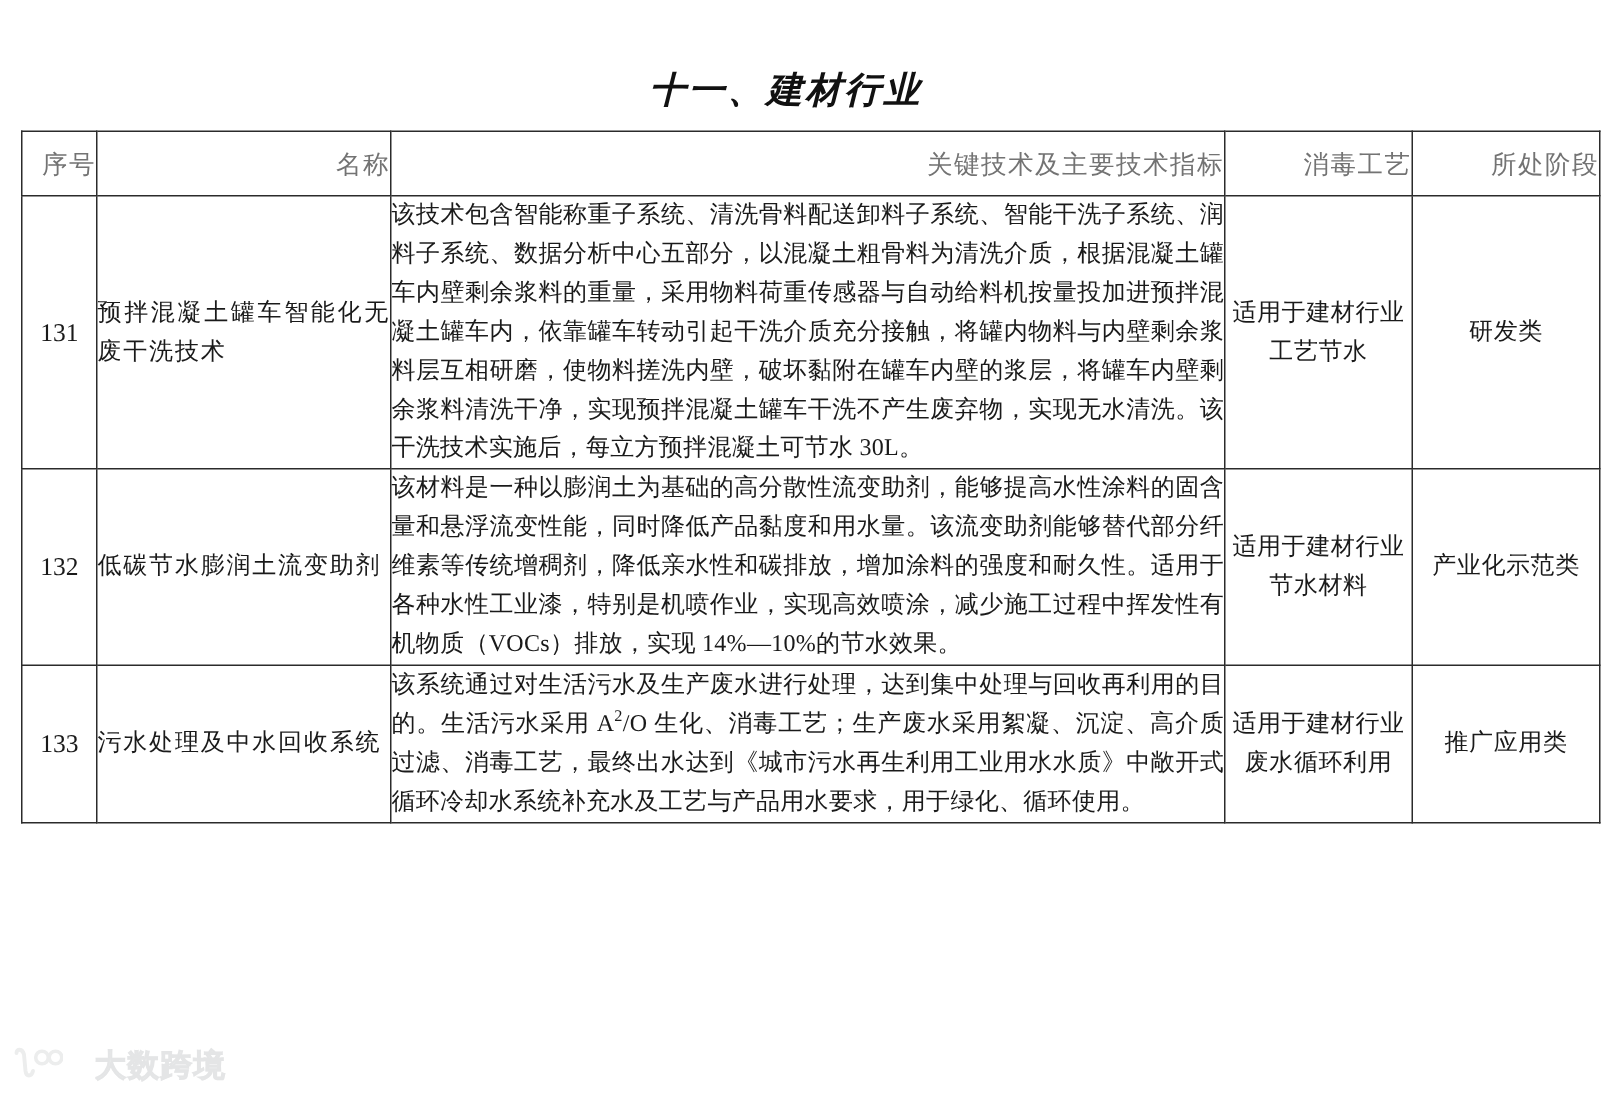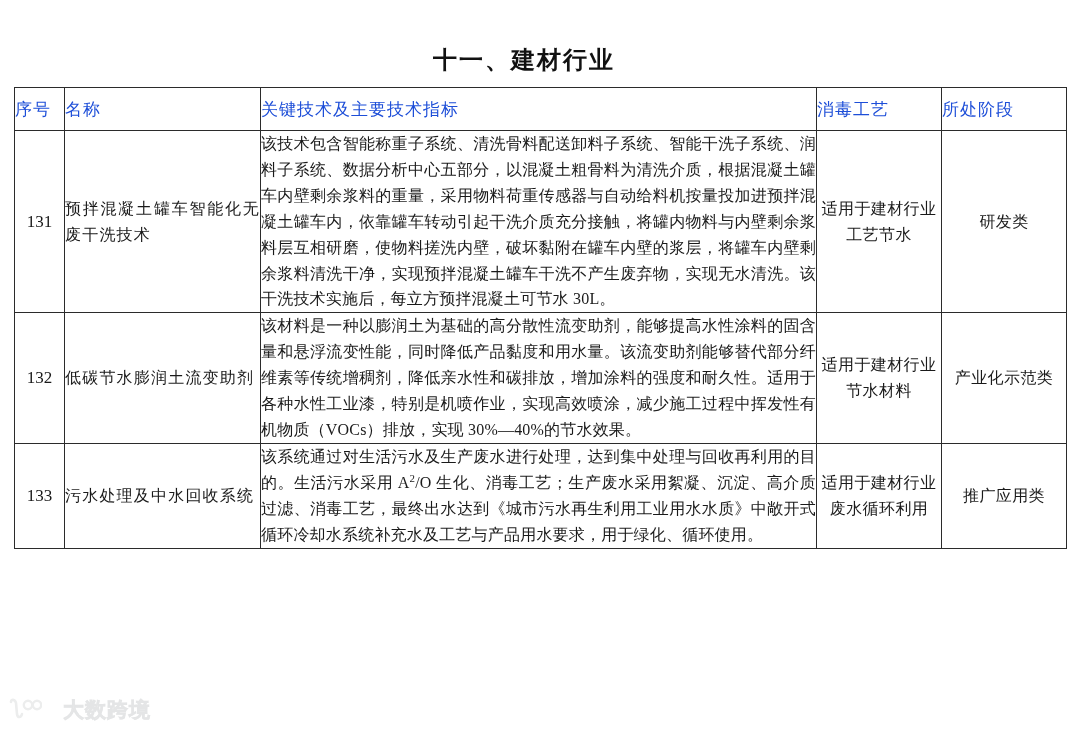--- a/index.html
+++ b/index.html
@@ -27,20 +27,21 @@
     position: absolute;
     left: 0;
     top: 44px;
     width: 1048px;
     text-align: center;
     font-size: 24px;
     font-weight: bold;
     letter-spacing: 2px;
     font-family: "Liberation Sans", "DejaVu Sans", sans-serif;
     color: #111111;
+    font-style: italic;
   }
 
   table.main-table {
     position: absolute;
     left: 14px;
     top: 87px;
     width: 1052px;
     border-collapse: collapse;
     table-layout: fixed;
   }
@@ -50,27 +51,27 @@
     vertical-align: middle;
   }
 
   col.c-no     { width: 50px; }
   col.c-name   { width: 196px; }
   col.c-tech   { width: 556px; }
   col.c-scope  { width: 125px; }
   col.c-stage  { width: 125px; }
 
   .hdr-cell {
-    text-align: left;
+    text-align: right;
     font-size: 17px;
     font-weight: normal;
     height: 42px;
     font-family: "Liberation Sans", "DejaVu Sans", sans-serif;
     letter-spacing: 1px;
-    color: #1d4ed8;
+    color: #737373;
   }
 
   .cell-no {
     text-align: center;
     font-size: 17px;
     font-family: "Liberation Serif", "DejaVu Serif", serif;
     margin-left: 24px;
   }
 
   .cell-name {
@@ -172,21 +173,21 @@
       <tr>
         <td class="cell-no">131</td>
         <td class="cell-name">预拌混凝土罐车智能化无废干洗技术</td>
         <td class="cell-tech">该技术包含智能称重子系统、清洗骨料配送卸料子系统、智能干洗子系统、润料子系统、数据分析中心五部分，以混凝土粗骨料为清洗介质，根据混凝土罐车内壁剩余浆料的重量，采用物料荷重传感器与自动给料机按量投加进预拌混凝土罐车内，依靠罐车转动引起干洗介质充分接触，将罐内物料与内壁剩余浆料层互相研磨，使物料搓洗内壁，破坏黏附在罐车内壁的浆层，将罐车内壁剩余浆料清洗干净，实现预拌混凝土罐车干洗不产生废弃物，实现无水清洗。该干洗技术实施后，每立方预拌混凝土可节水 30L。</td>
         <td class="cell-scope">适用于建材行业工艺节水</td>
         <td class="cell-stage">研发类</td>
       </tr>
       <tr>
         <td class="cell-no">132</td>
         <td class="cell-name">低碳节水膨润土流变助剂</td>
-        <td class="cell-tech">该材料是一种以膨润土为基础的高分散性流变助剂，能够提高水性涂料的固含量和悬浮流变性能，同时降低产品黏度和用水量。该流变助剂能够替代部分纤维素等传统增稠剂，降低亲水性和碳排放，增加涂料的强度和耐久性。适用于各种水性工业漆，特别是机喷作业，实现高效喷涂，减少施工过程中挥发性有机物质（VOCs）排放，实现 30%—40%的节水效果。</td>
+        <td class="cell-tech">该材料是一种以膨润土为基础的高分散性流变助剂，能够提高水性涂料的固含量和悬浮流变性能，同时降低产品黏度和用水量。该流变助剂能够替代部分纤维素等传统增稠剂，降低亲水性和碳排放，增加涂料的强度和耐久性。适用于各种水性工业漆，特别是机喷作业，实现高效喷涂，减少施工过程中挥发性有机物质（VOCs）排放，实现 14%—10%的节水效果。</td>
         <td class="cell-scope">适用于建材行业节水材料</td>
         <td class="cell-stage">产业化示范类</td>
       </tr>
       <tr>
         <td class="cell-no">133</td>
         <td class="cell-name">污水处理及中水回收系统</td>
         <td class="cell-tech">该系统通过对生活污水及生产废水进行处理，达到集中处理与回收再利用的目的。生活污水采用 A<sup class="sup">2</sup>/O 生化、消毒工艺；生产废水采用絮凝、沉淀、高介质过滤、消毒工艺，最终出水达到《城市污水再生利用工业用水水质》中敞开式循环冷却水系统补充水及工艺与产品用水要求，用于绿化、循环使用。</td>
         <td class="cell-scope">适用于建材行业废水循环利用</td>
         <td class="cell-stage">推广应用类</td>
       </tr>

